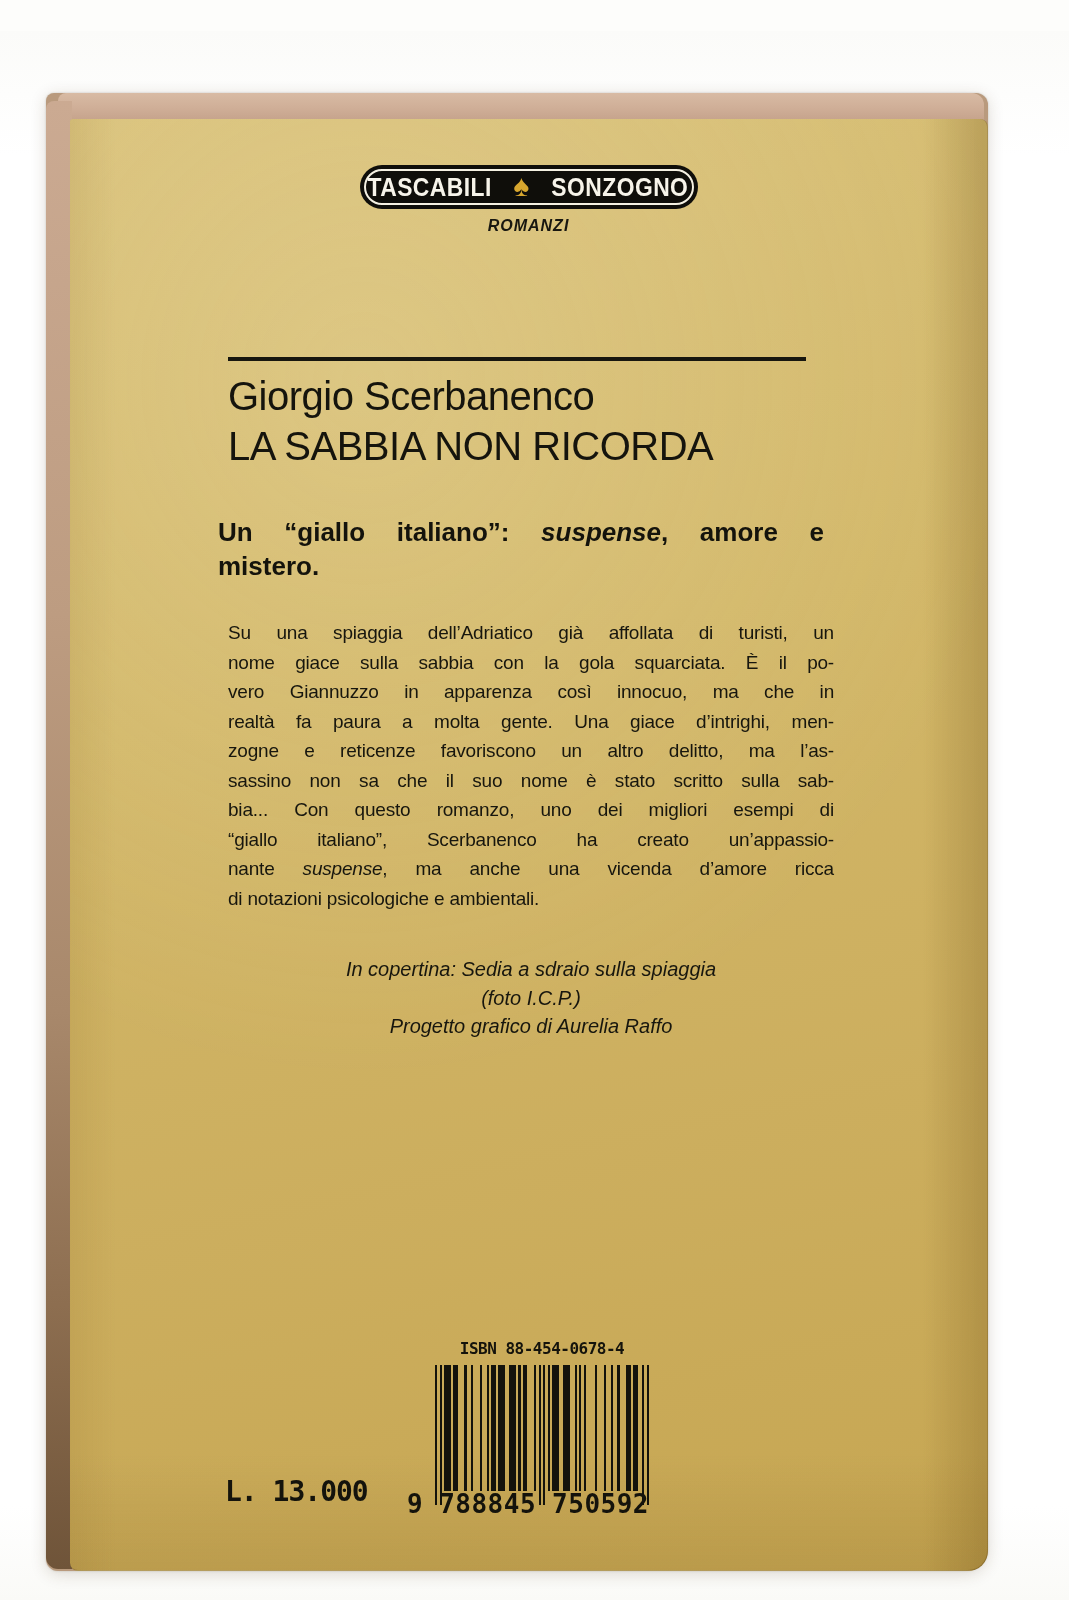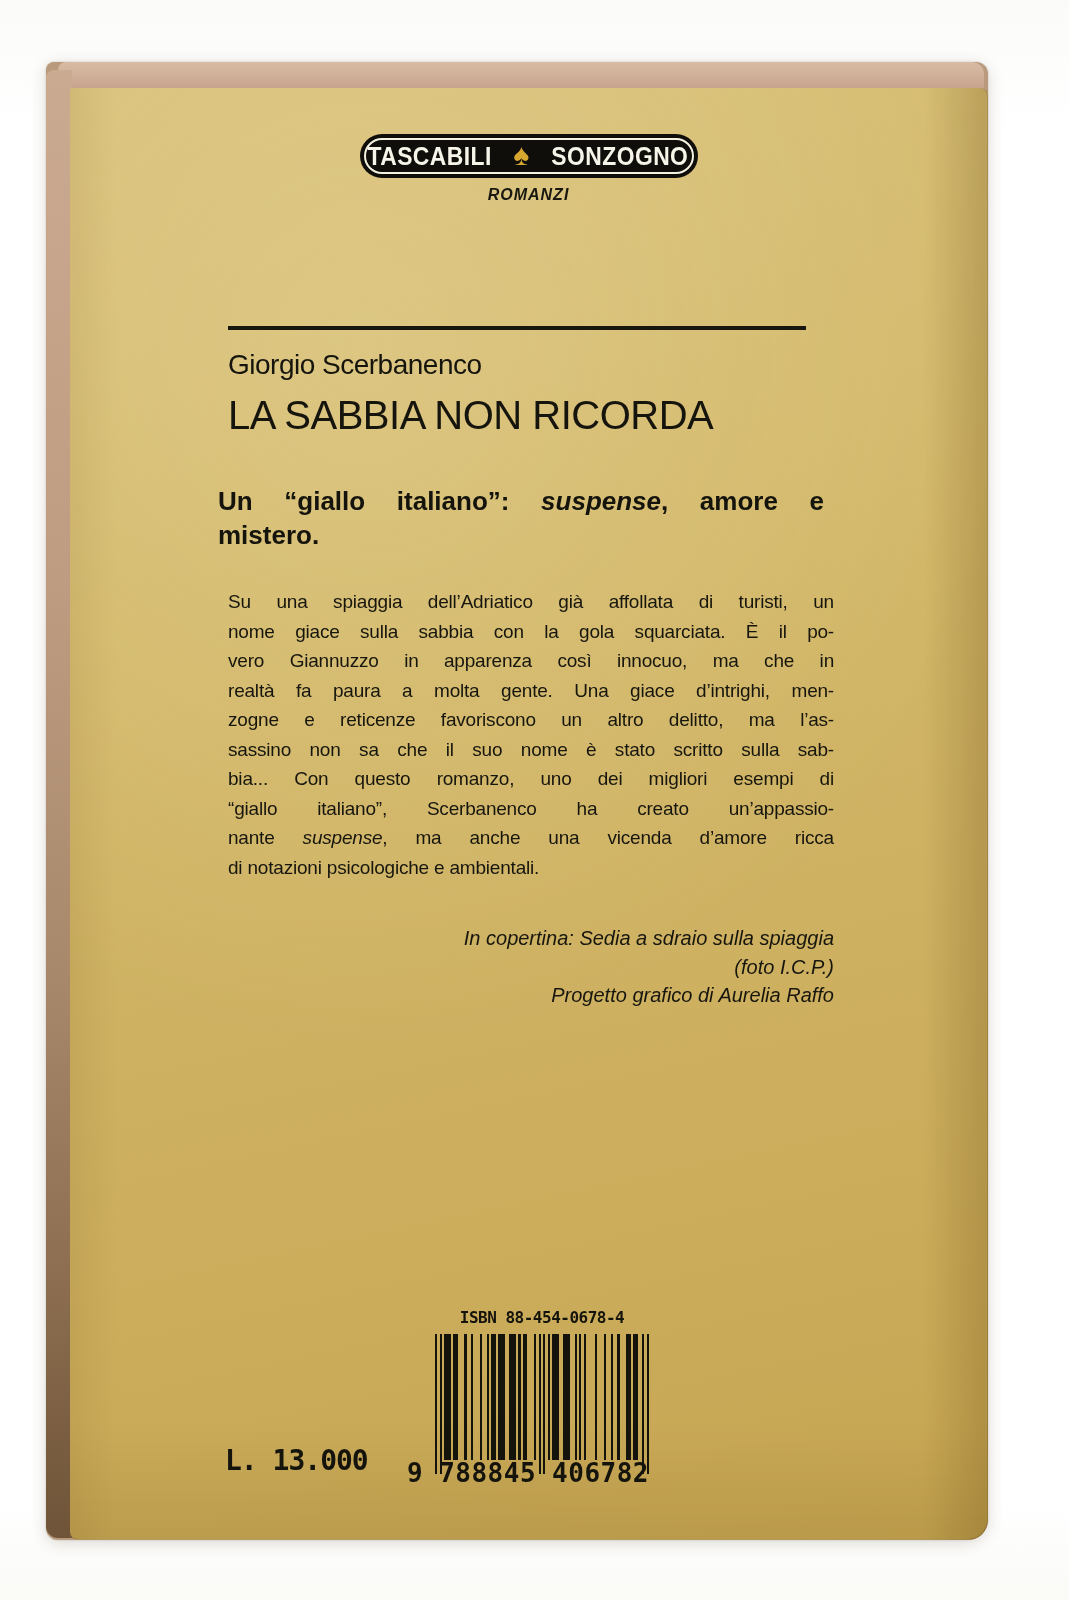--- a/index.html
+++ b/index.html
@@ -1,21 +1,21 @@
 <!DOCTYPE html>
 <html><head>
 <meta charset="utf-8">
 <style>
   html,body{margin:0;padding:0;}
   body{
     width:1069px;height:1600px;background:#fdfdfb;
     font-family:"Liberation Sans",sans-serif;color:#1b1a12;
     position:relative;overflow:hidden;
   }
-  .photo{position:absolute;inset:0;background:linear-gradient(180deg,#fbfbf9 0%,#ffffff 8%,#ffffff 94%,#fafaf7 100%);}
+  .photo{position:absolute;inset:0;background:linear-gradient(180deg,#fbfbf9 0%,#ffffff 8%,#ffffff 94%,#fafaf7 100%);margin-top:31px;}
   .book{
     position:absolute;left:46px;top:62px;width:942px;height:1478px;
     border-radius:8px 12px 22px 12px;
     box-shadow:0 3px 16px rgba(70,50,20,.18), 0 0 2px rgba(70,50,20,.25);
     background:#b99a7d;
   }
   .pages-top{
     position:absolute;left:12px;right:4px;top:0;height:28px;
     border-radius:8px 12px 0 0;
     background:linear-gradient(to bottom,#d8bba4 0%,#cfae97 55%,#c5a28b 100%);
@@ -49,34 +49,34 @@
     color:#f7f4ea;font-weight:700;font-size:26px;letter-spacing:.5px;
     transform:scaleX(.88);white-space:nowrap;
   }
   .spade{color:#d7a62e;font-size:30px;line-height:1;margin-top:-3px;}
   .romanzi{
     position:absolute;top:98px;left:0;width:100%;text-align:center;
     font-style:italic;font-weight:700;font-size:16px;letter-spacing:1px;color:#181710;
   }
   .rule{position:absolute;left:158px;top:238px;width:578px;height:4px;background:#17160f;}
   .titleblock{position:absolute;left:158px;top:252px;width:640px;line-height:50px;color:#15140d;}
-  .author{font-size:28px;letter-spacing:-.5px;}
+  .author{font-size:40px;letter-spacing:-.5px;}
   .btitle{font-size:40px;letter-spacing:-.5px;}
   .lead{
     position:absolute;left:148px;top:396px;width:606px;
     font-weight:700;font-size:26px;line-height:34px;color:#14130c;
   }
   .bodytext{
     position:absolute;left:158px;top:499px;width:606px;
     font-size:19px;line-height:29.5px;letter-spacing:-.2px;color:#17160e;
   }
   .tline{white-space:nowrap;}
   .tline.just{white-space:normal;text-align:justify;text-align-last:justify;}
   .credits{
-    position:absolute;left:158px;top:836px;width:606px;text-align:right;
+    position:absolute;left:158px;top:836px;width:606px;text-align:center;
     font-style:italic;font-size:20px;line-height:28.5px;color:#17160e;
   }
   .isbn{
     position:absolute;left:363px;top:1220px;width:218px;text-align:center;
     font-family:"DejaVu Sans Mono",monospace;font-weight:700;font-size:16px;
     letter-spacing:-.5px;color:#14130c;white-space:nowrap;
   }
   .barcode{position:absolute;left:365px;top:1246px;width:214px;height:170px;}
   .barcode svg{display:block;}
   .barcode svg rect{fill:#14130c;}
@@ -185,21 +185,21 @@
             <rect x="85" y="0" width="1" height="56"></rect>
             <rect x="86" y="0" width="1" height="56"></rect>
             <rect x="88" y="0" width="1" height="56"></rect>
             <rect x="89" y="0" width="1" height="56"></rect>
             <rect x="92" y="0" width="1" height="62"></rect>
             <rect x="94" y="0" width="1" height="62"></rect>
           </svg>
         <div class="ean">
           <span>9</span>
           <span>788845</span>
-          <span>406782</span>
+          <span>750592</span>
         </div>
       </div>
 
       <div class="price">L. 13.000</div>
 
     </div>
   </div>
 </div>
 
 </body></html>

